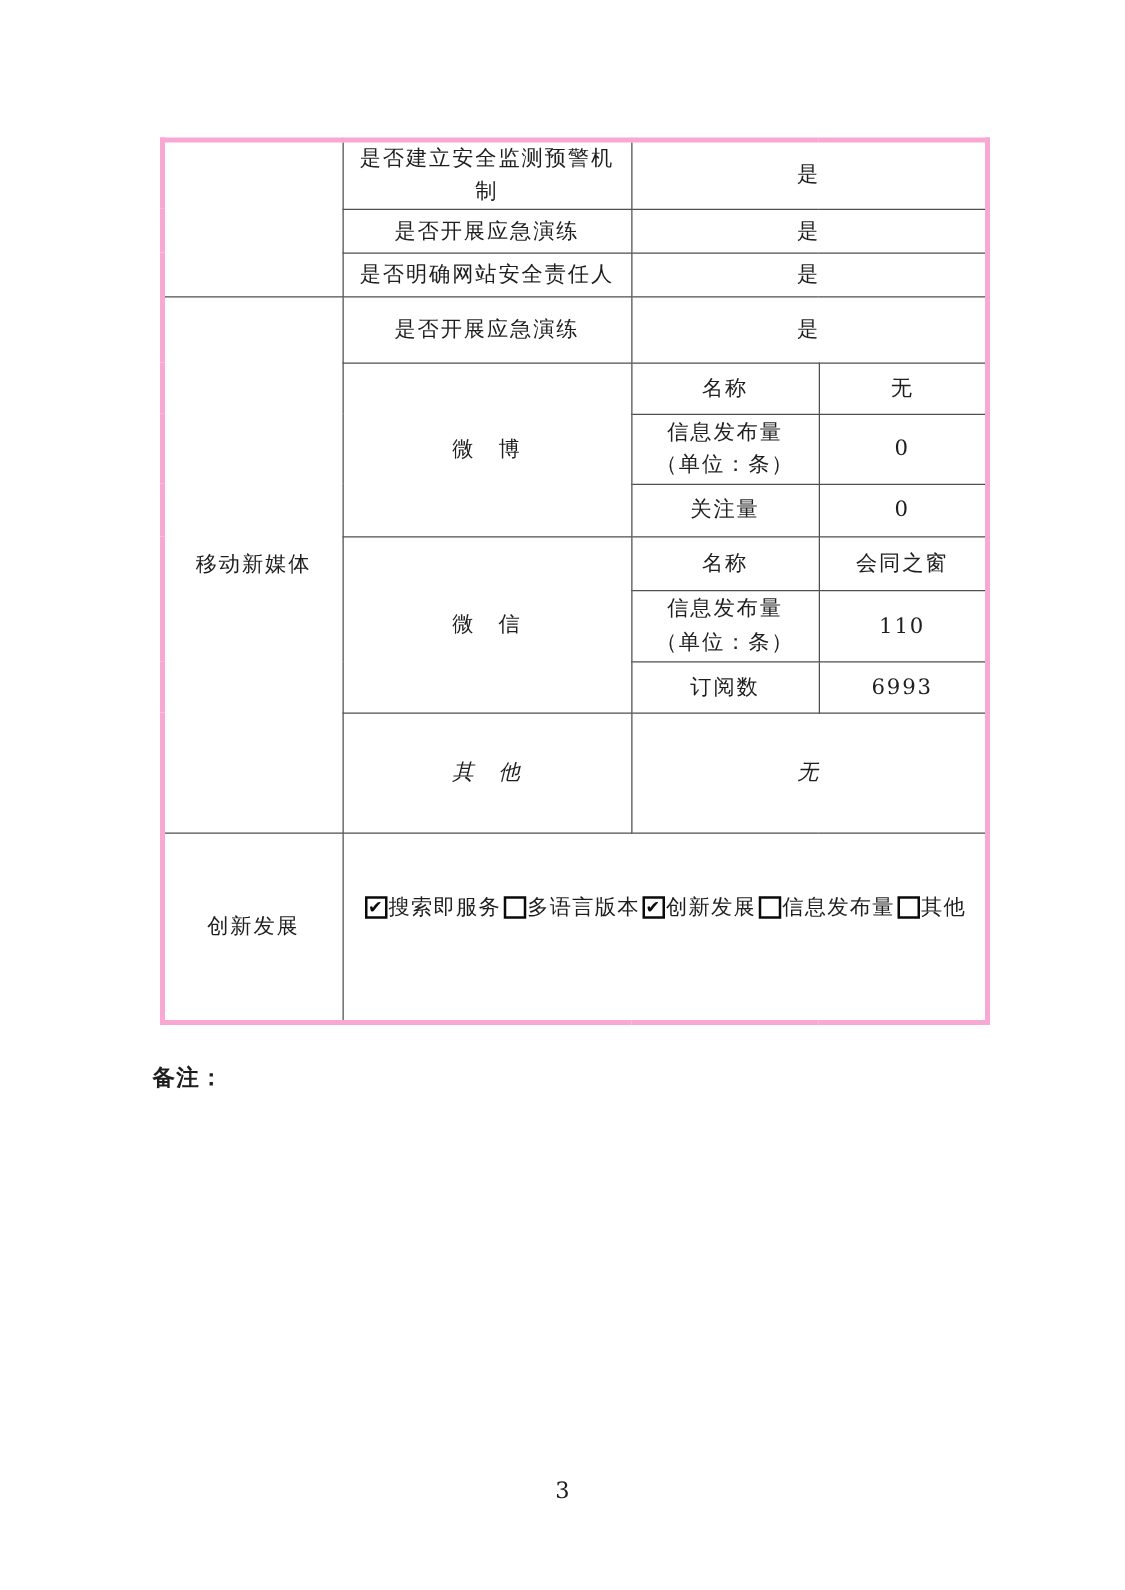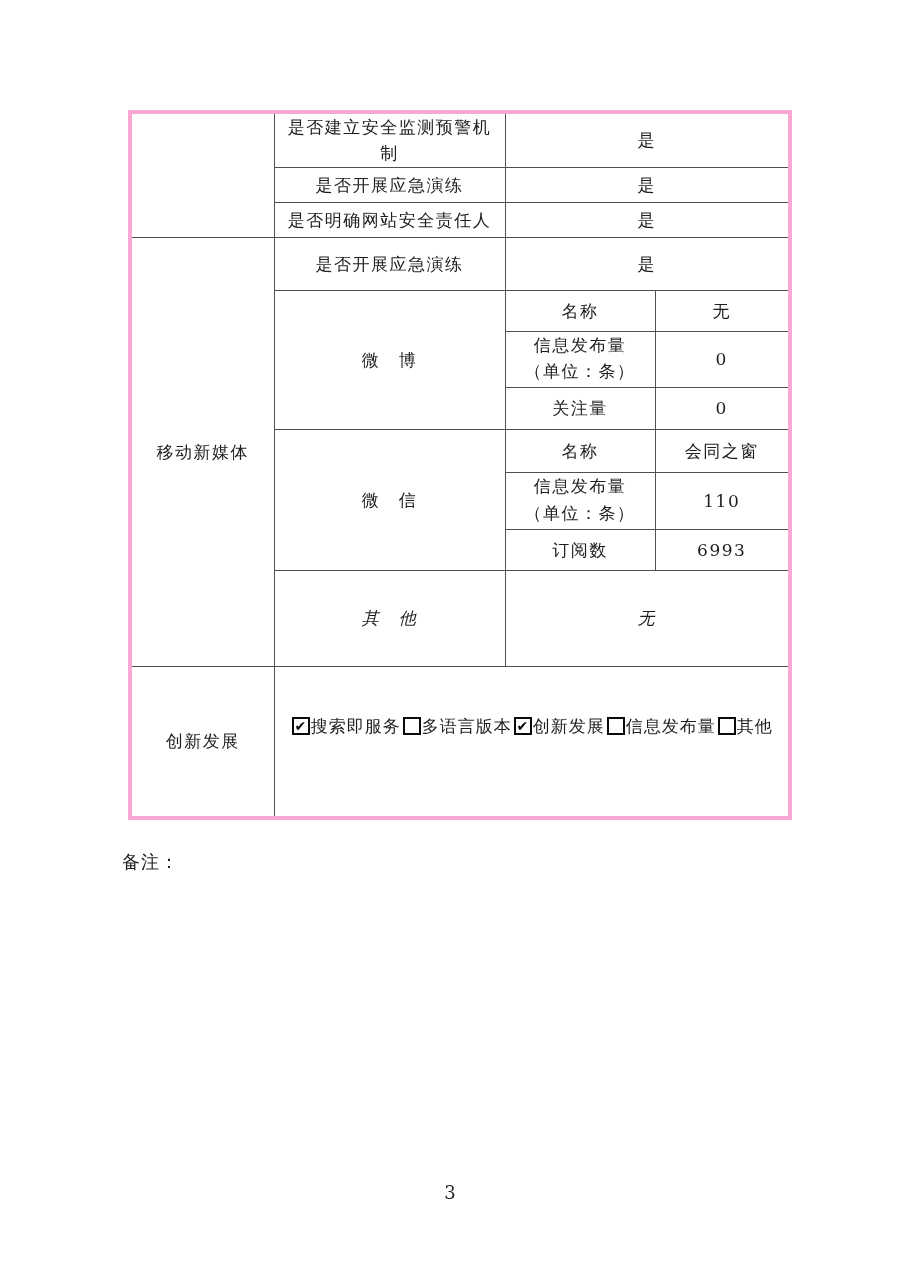--- a/index.html
+++ b/index.html
@@ -68,21 +68,21 @@
     line-height: 1;
     color: #0a0a0a;
     font-family: "DejaVu Sans", sans-serif;
     flex: 0 0 auto;
   }
   .notes {
     position: absolute;
     left: 122px;
     top: 850px;
     font-size: 18px;
-    font-weight: normal;
+    font-weight: bold;
     letter-spacing: 1px;
   }
   .pageno {
     position: absolute;
     left: 0;
     top: 1182px;
     width: 100%;
     text-align: center;
     font-size: 18px;
   }

